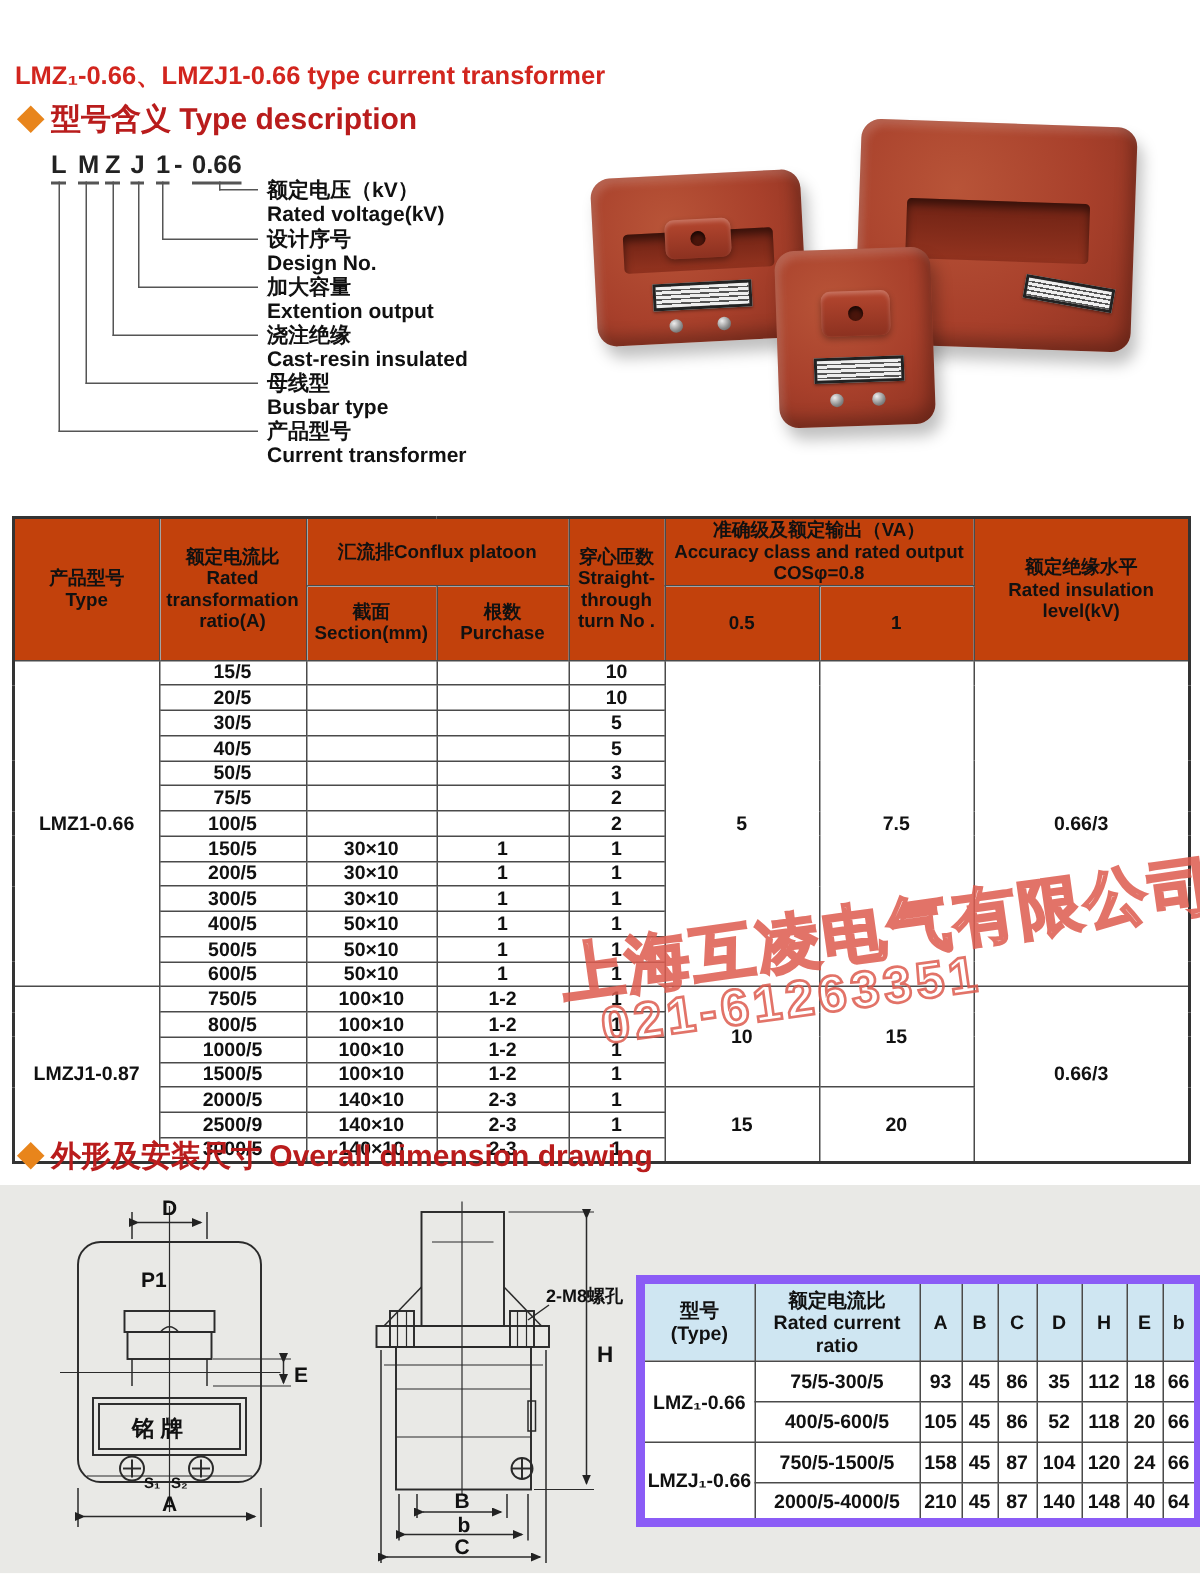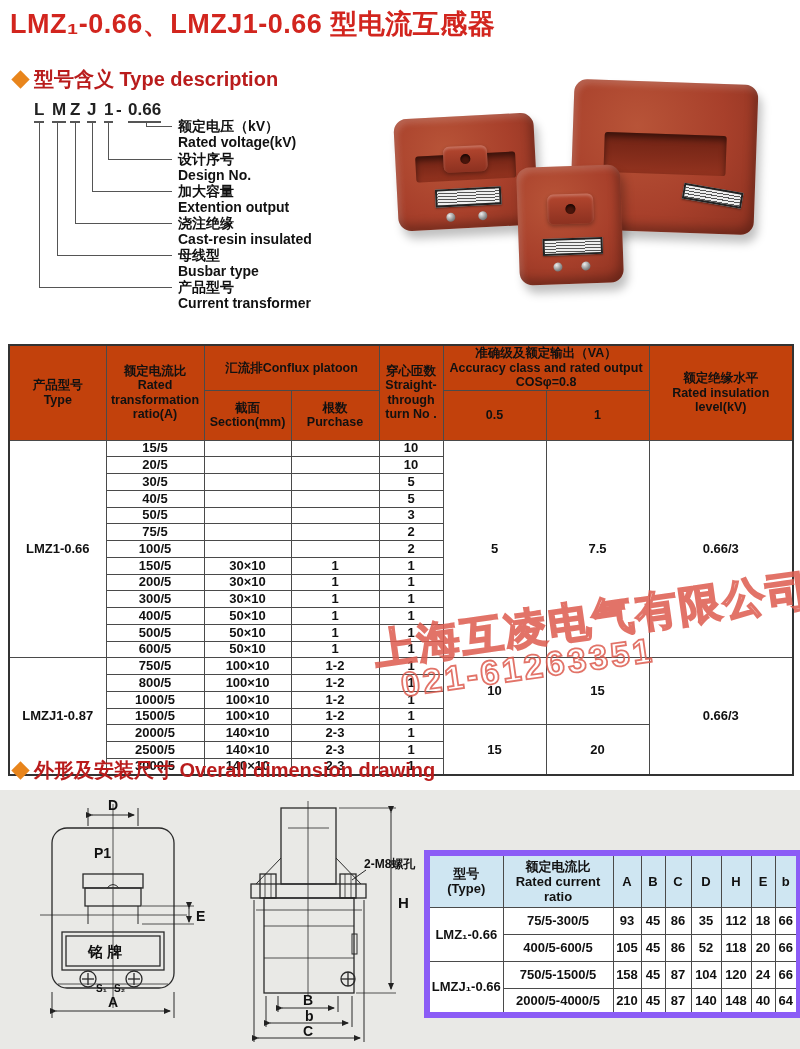--- a/index.html
+++ b/index.html
@@ -47,21 +47,21 @@
   table.dim th, table.dim td { border:1px solid #4a4a4a; text-align:center; vertical-align:middle; font-size:13px; font-weight:bold; color:#111; background:#fff; padding:0; }
   table.dim thead th { background:#cfe6f2; font-size:13px; line-height:15px; white-space:pre-line; }
   table.dim tbody tr { height:27px; }
   table.dim { border:6px solid #8b5cf6; }
 </style>
 </head>
 <body>
 
 <div class="page">
 
-  <div class="title">LMZ₁-0.66、LMZJ1-0.66 型电流互感器</div>
+  <div class="subtitle">LMZ₁-0.66、LMZJ1-0.66 type current transformer</div>
 
   <div class="sec-head" style="left:14px; top:66px;">
     <span class="diamond"></span>
     <span>型号含义 Type description</span>
   </div>
 
   <div id="type-diagram">
       <span class="code-letter u" style="left: 34px;">L</span>
       <span class="code-letter u" style="left: 52px;">M</span>
       <span class="code-letter u" style="left: 70px;">Z</span>
@@ -277,21 +277,21 @@
         </tr>
         <tr>
           <td>2000/5</td>
           <td>140×10</td>
           <td>2-3</td>
           <td>1</td>
           <td rowspan="3">15</td>
           <td rowspan="3">20</td>
         </tr>
         <tr>
-          <td>2500/5</td>
+          <td>2500/9</td>
           <td>140×10</td>
           <td>2-3</td>
           <td>1</td>
         </tr>
         <tr>
           <td>3000/5</td>
           <td>140×10</td>
           <td>2-3</td>
           <td>1</td>
         </tr>

